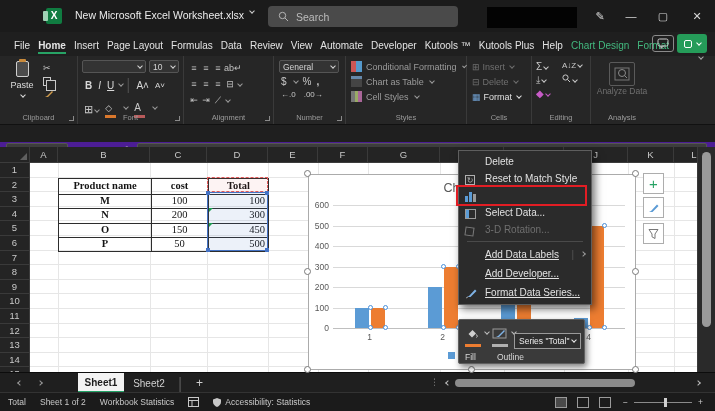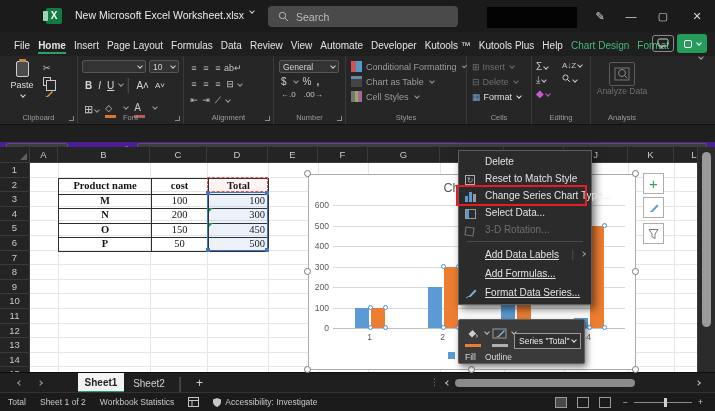--- a/index.html
+++ b/index.html
@@ -513,21 +513,20 @@
           <span style="display:inline-block;width:10px;height:10px;border:1px solid #b0b0b0;color:#b0b0b0;font-size:8px;line-height:9px;text-align:center">↻</span>
         </span>
         <span>Reset to Match Style</span>
       </div>
       <div class="mi">
         <span class="ic">
           <span style="width:3px;height:6px;background:#5B9BD5"></span>
           <span style="width:3px;height:10px;background:#5B9BD5"></span>
           <span style="width:3px;height:8px;background:#9a9a9a"></span>
         </span>
-        <span>Change Series Chart Type...</span>
       </div>
       <div class="mi">
         <span class="ic">
           <span style="display:inline-block;width:11px;height:10px;border:1px solid #9a9a9a;background:linear-gradient(90deg,#5B9BD5 30%,transparent 30%)"></span>
         </span>
         <span>Select Data...</span>
       </div>
       <div class="mi dis">
         <span class="ic">
           <span style="display:inline-block;width:9px;height:9px;border:1px solid #7a7a7a;transform:rotate(8deg)"></span>
@@ -536,21 +535,21 @@
       </div>
       <div class="msep"></div>
       <div class="mi lg">
         <span>Add Data Labels</span>
         <span class="subarrow">
           <span style="color:#555">|</span>
           <span class="chv right"></span>
         </span>
       </div>
       <div class="mi lg">
-        <span>Add Formulas...</span>
+        <span>Add Developer...</span>
       </div>
       <div class="mi lg">
         <span class="ic">
           <svg width="13" height="12">
             <path d="M2 10 L4 9 L10 2.5 L11.5 4 L5.5 10 Z" fill="#7fb2e5"></path>
             <path d="M1 11 L3 10" stroke="#9a9a9a"></path>
           </svg>
         </span>
         <span>Format Data Series...</span>
       </div>
@@ -568,21 +567,21 @@
     </div>
     <div class="mtb-lab" style="left:6px;top:32px">Fill</div>
     <div style="position:absolute;left:33px;top:5px">
       <svg width="15" height="11">
           <rect x="1" y="1" width="13" height="9" fill="none" stroke="#9a9a9a"></rect>
           <path d="M4 9 L6 8 L12 2 L13 3 L7 9 Z" fill="#7fb2e5"></path>
         </svg>
       <span class="chv" style="color:#bfbfbf;position:absolute;right:-8px;top:5px"></span>
       <div class="colorbar" style="width:16px;background:#b0b0b0;margin-top:1px"></div>
     </div>
-    <div class="mtb-lab" style="left:26px;top:32px">Outline</div>
+    <div class="mtb-lab" style="left:38px;top:32px">Outline</div>
     <div class="series-dd">
       <span>Series "Total"</span>
         <span class="chv"></span>
     </div>
   </div>
 
   <div class="bottombar">
     <span class="chv left" style="position:absolute;left:16px;top:8px;color:#9a9a9a"></span>
     <span class="chv right" style="position:absolute;left:36px;top:8px;color:#9a9a9a"></span>
     <div id="sheettabs"></div>
@@ -606,21 +605,21 @@
       <svg width="11" height="10">
           <rect x="0.5" y="0.5" width="10" height="9" fill="none" stroke="#c8c8c8"></rect>
           <line x1="0.5" y1="3.5" x2="10.5" y2="3.5" stroke="#c8c8c8"></line>
           <line x1="4" y1="3.5" x2="4" y2="9" stroke="#c8c8c8"></line>
         </svg>
     </span>
     <span class="sb-item">
       <svg width="8" height="9">
           <path d="M4 0 L8 1.5 V4 C8 6.5 6 8 4 9 C2 8 0 6.5 0 4 V1.5 Z" fill="#c8c8c8"></path>
         </svg>
-      <span>Accessibility: Investigate</span>
+      <span>Accessibility: Statistics</span>
     </span>
     <span style="flex:1"></span>
     <span class="viewic sel"></span>
     <span class="viewic"></span>
     <span class="viewic"></span>
     <span style="margin-left:12px;color:#cfcfcf">−</span>
     <span class="zoomtrack">
         <span class="zoomthumb"></span>
       </span>
     <span style="color:#cfcfcf;margin-right:12px">+</span>

